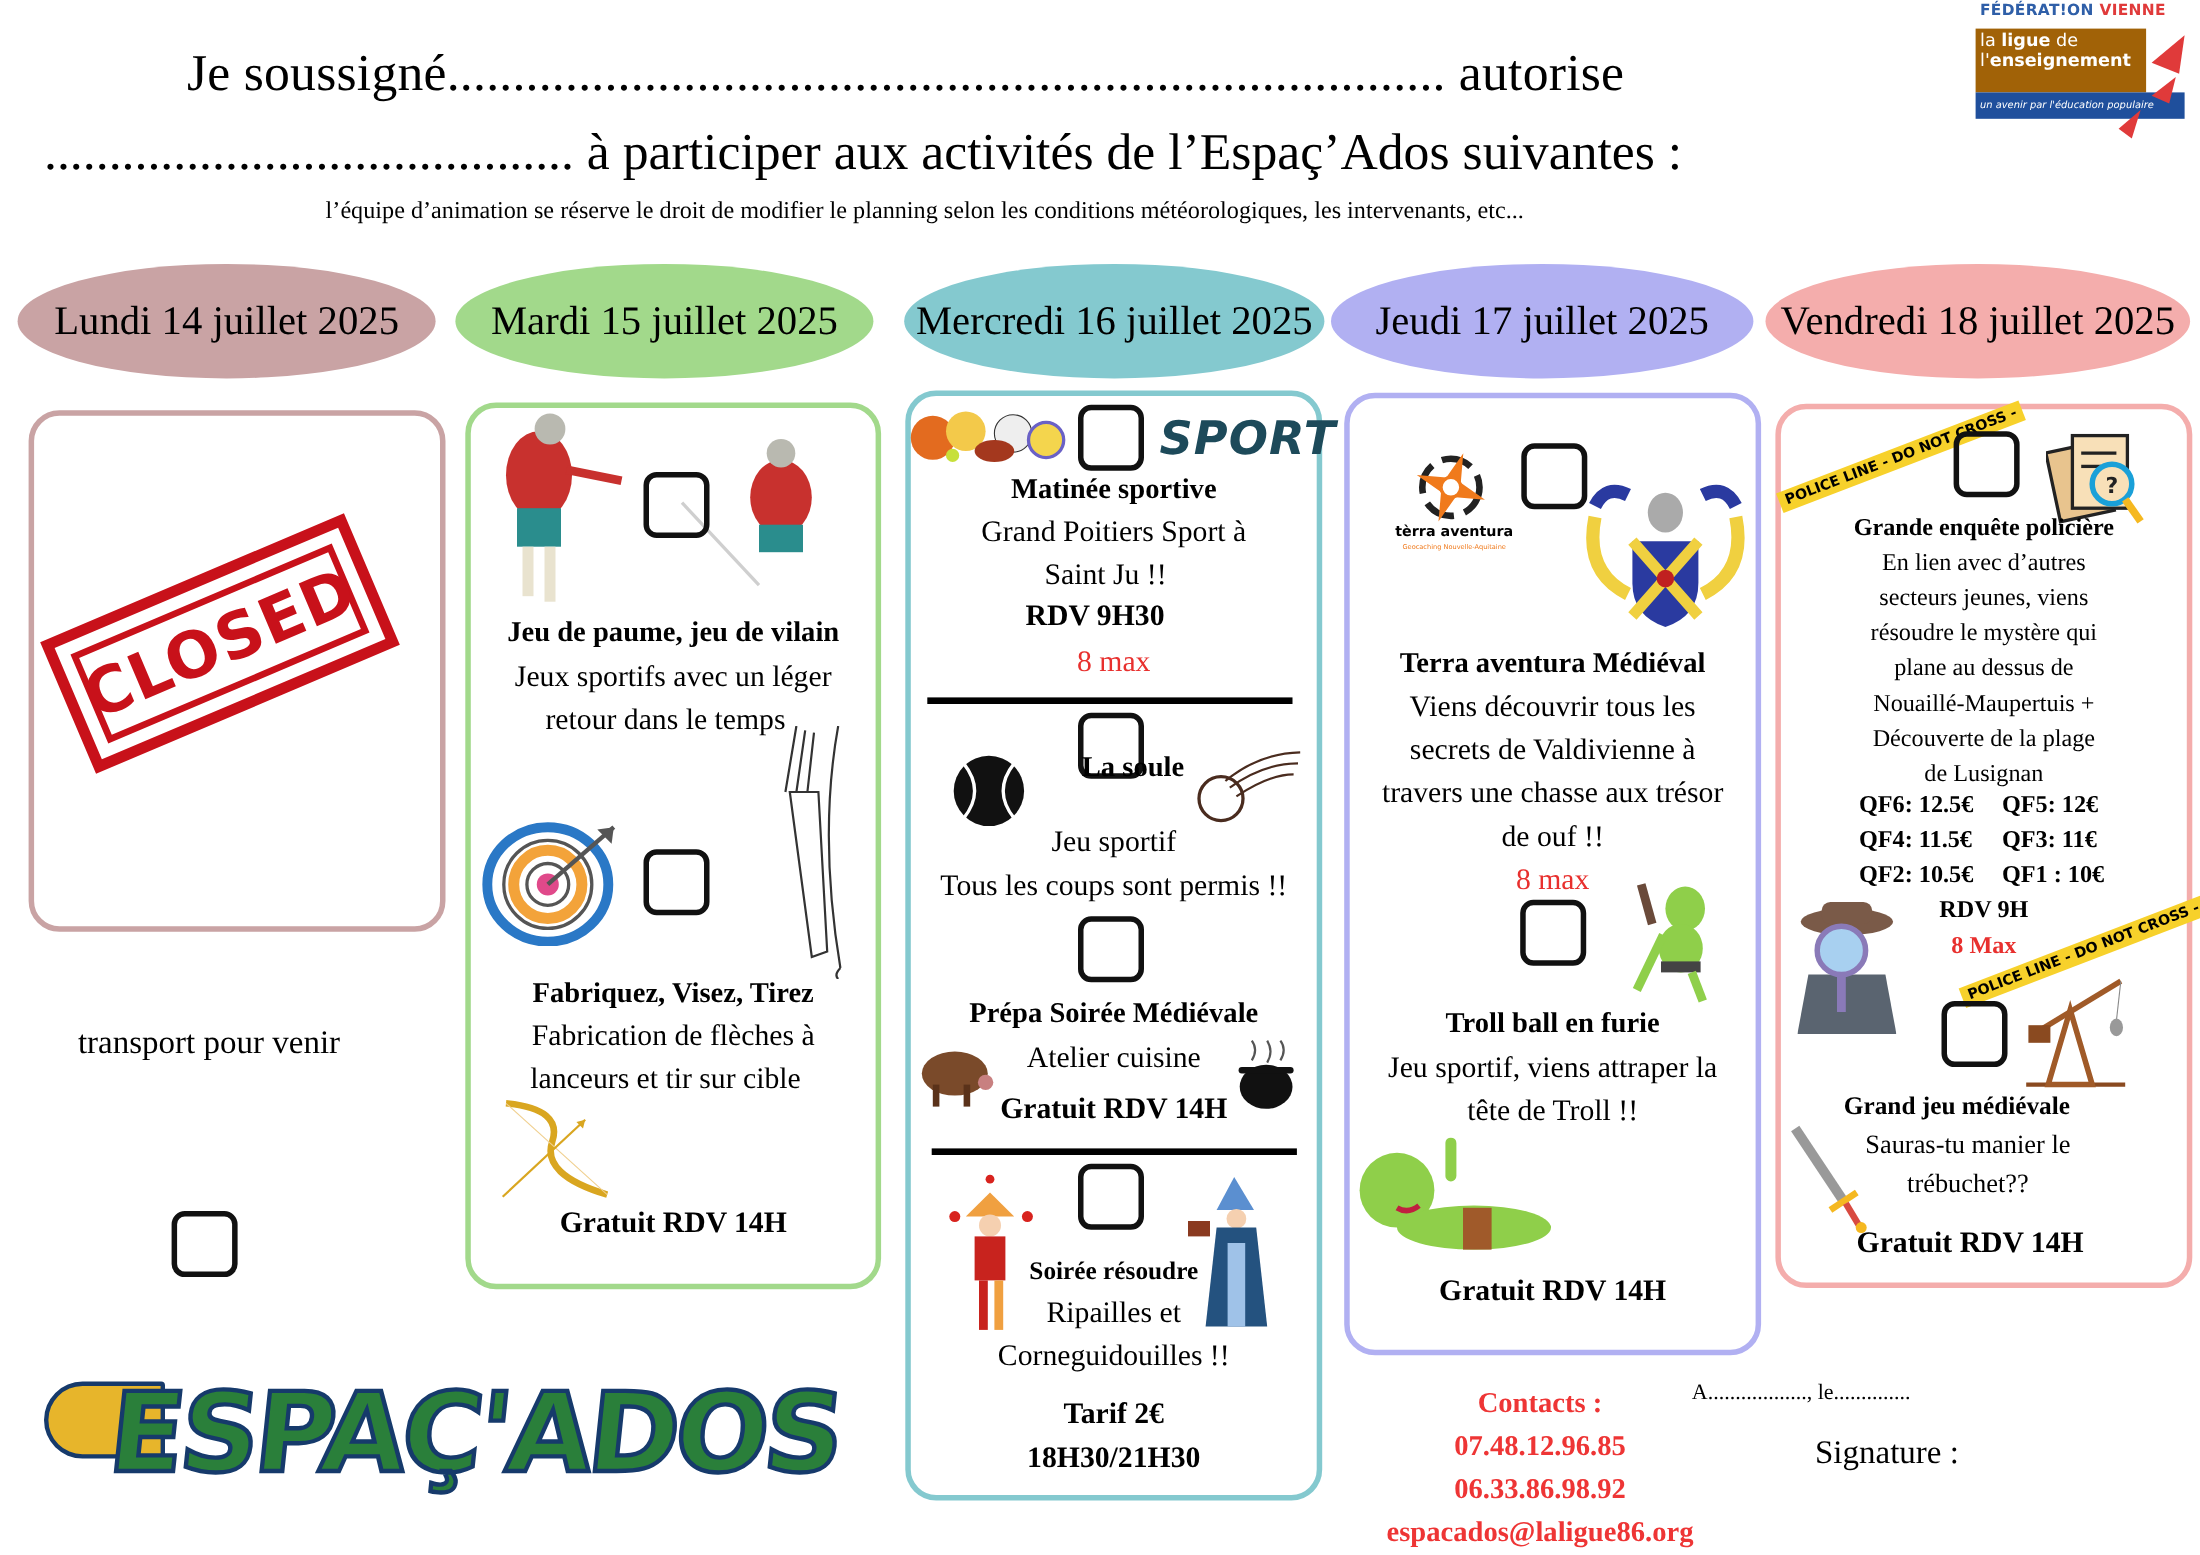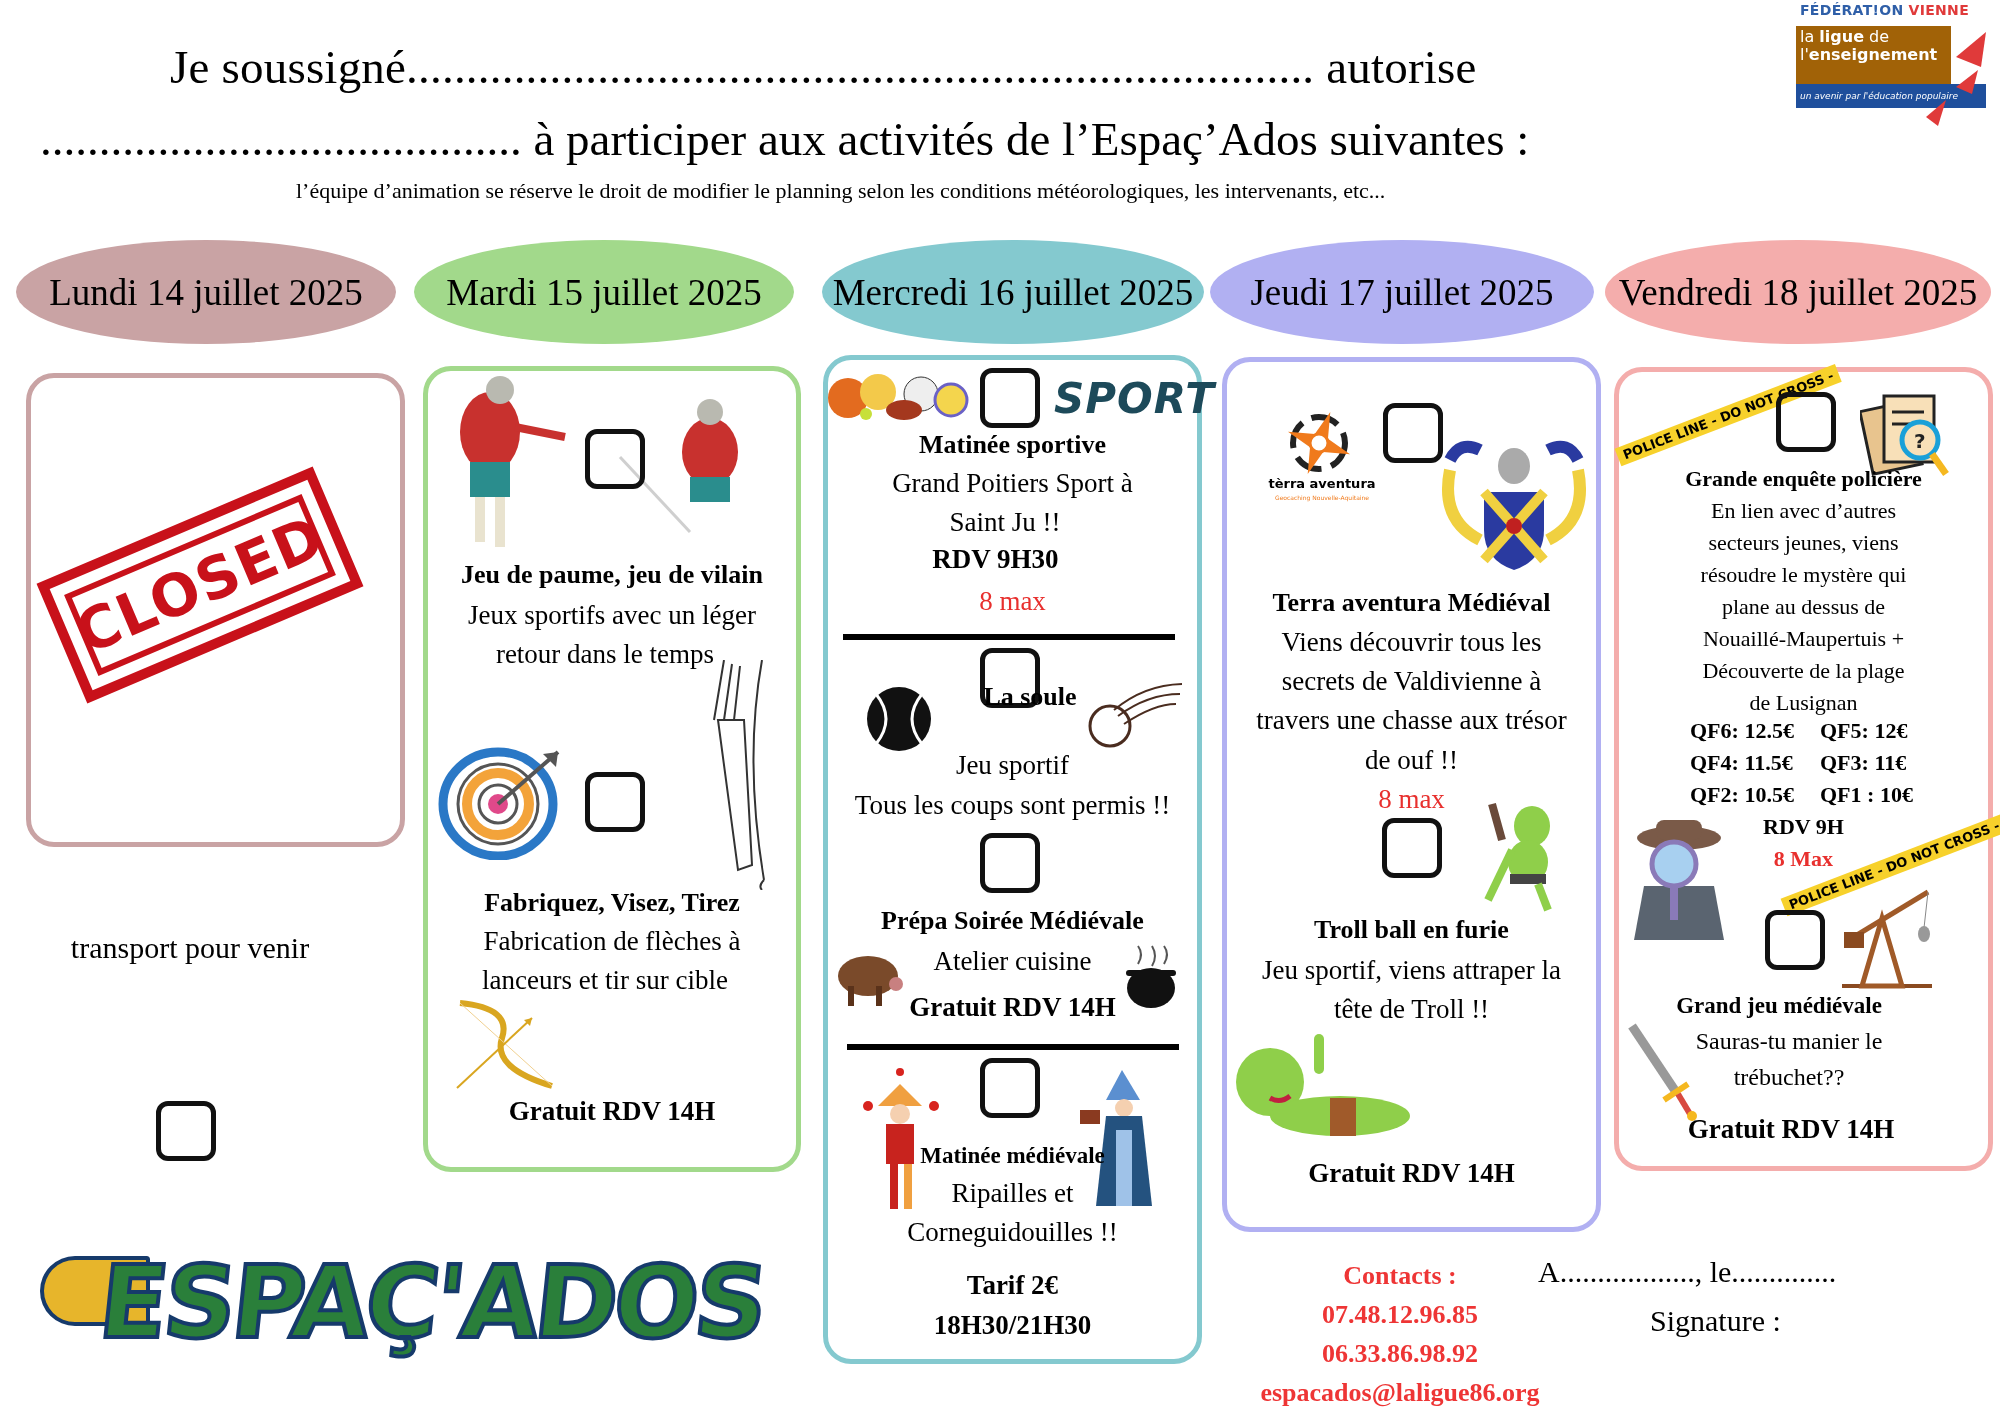--- a/index.html
+++ b/index.html
@@ -61,21 +61,21 @@
   
   .ill { position: absolute; }
 
   
   .transport { left: 40px; top: 926px; width: 300px; font-size: 30px; line-height: 44px; text-align: center; }
   .espacados { left: 40px; top: 1236px; width: 710px; height: 140px; }
   .espacados-text { position: absolute; left: 60px; top: 8px; font-family: "DejaVu Sans", sans-serif; font-weight: bold; font-size: 100px; letter-spacing: -4px; color: #2a7f3a; -webkit-text-stroke: 4px #163a6b; transform: skewX(-6deg); white-space: nowrap; }
   .esp-arrow { position: absolute; left: 0; top: 20px; width: 110px; height: 70px; background: #e7b52b; border: 4px solid #163a6b; border-radius: 40px 4px 4px 40px; }
 
   .contacts { left: 1200px; top: 1256px; width: 400px; text-align: center; color: #ee3535; font-weight: bold; font-size: 26px; line-height: 39px; }
-  .sign-line { left: 1538px; top: 1255px; font-size: 30px; white-space: nowrap; }
+  .sign-line { left: 1538px; top: 1255px; font-size: 20px; white-space: nowrap; }
   .sign-label { left: 1650px; top: 1304px; font-size: 30px; white-space: nowrap; }
 </style>
 </head>
 <body>
 
 <div class="abs hdr-line1">
   <span>Je soussigné</span><span>............................................................................</span><span> autorise</span>
 </div>
 <div class="abs hdr-line2">
   <span>.........................................</span><span> à participer aux activités de l’Espaç’Ados suivantes :</span>
@@ -217,21 +217,21 @@
     <circle cx="84" cy="40" r="5" fill="#d8231e"></circle>
     <circle cx="50" cy="6" r="4" fill="#d8231e"></circle>
 </svg>
 <svg class="ill" style="left:1066px;top:1070px;width:110px;height:140px">
   <polygon points="56,0 40,30 74,30" fill="#5b8fd0"></polygon>
   <circle cx="58" cy="38" r="9" fill="#f5d0b0"></circle>
   <polygon points="40,46 76,46 86,136 30,136" fill="#24527f"></polygon>
   <rect x="50" y="60" width="16" height="76" fill="#9fc2e8"></rect>
   <rect x="14" y="40" width="20" height="14" fill="#8a3a20"></rect>
 </svg>
-<div class="txt smallb" style="left:823px;top:1140px;width:379px;font-size:23px">Matinée médiévale</div>
+<div class="txt smallb" style="left:823px;top:1140px;width:379px;font-size:23px">Soirée résoudre</div>
 <div class="txt body" style="left:823px;top:1174px;width:379px">Ripailles et</div>
 <div class="txt body" style="left:823px;top:1213px;width:379px">Corneguidouilles !!</div>
 <div class="txt bold27" style="left:823px;top:1270px;width:379px">Tarif 2€</div>
 <div class="txt bold27" style="left:823px;top:1310px;width:379px">18H30/21H30</div>
 
 <div class="abs card card-thu"></div>
 <svg class="ill" style="left:1286px;top:410px;width:66px;height:66px">
   <circle cx="33" cy="33" r="26" fill="none" stroke="#222" stroke-width="6" stroke-dasharray="28 10"></circle>
   <polygon points="33,0 40,26 66,33 40,40 33,66 26,40 0,33 26,26" fill="#f07a1c" transform="rotate(20 33 33)"></polygon>
   <circle cx="33" cy="33" r="9" fill="#fff" stroke="#f07a1c" stroke-width="3"></circle>

